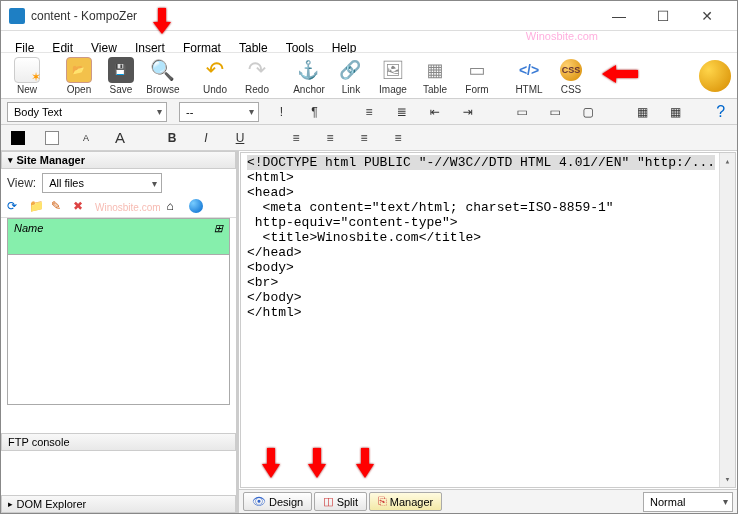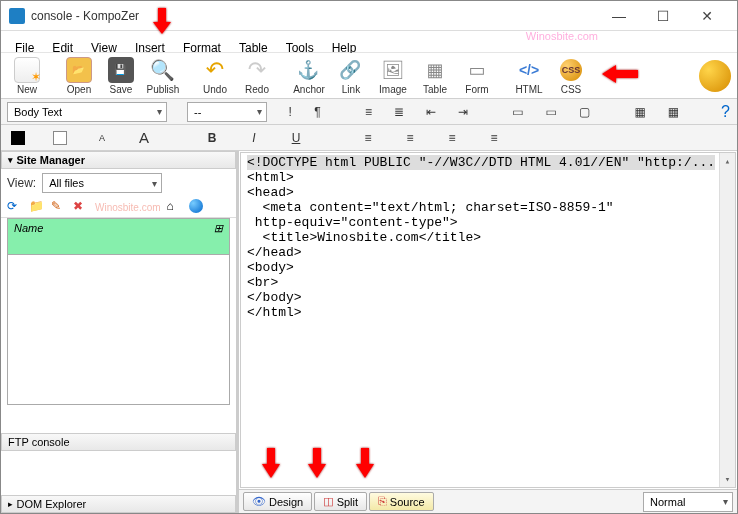--- a/index.html
+++ b/index.html
@@ -11,21 +11,21 @@
 .winbtn { width: 44px; height: 28px; display: flex; align-items: center; justify-content: center; font-size: 14px; color: #444; }
 .watermark { position: absolute; right: 140px; top: 30px; color: #f3a; font-size: 11px; opacity: .4; z-index:99; }
 .menubar { height: 22px; display: flex; align-items: center; padding: 0 6px; gap: 2px; background: #fff; border-bottom: 1px solid #e5e5e5; }
 .menuitem { padding: 16px 8px; margin-top: 12px; }
 .menuitem u { text-decoration: underline; }
 .toolbar { height: 46px; display: flex; align-items: center; padding: 2px 6px; gap: 2px; background: #fff; border-bottom: 1px solid #d0d0d0; position: relative; }
 .tbtn { width: 40px; display: flex; flex-direction: column; align-items: center; gap: 1px; font-size: 10px; color: #333; }
 .tbtn .ticon { width: 26px; height: 26px; display: flex; align-items: center; justify-content: center; border-radius: 4px; }
 .sep { width: 8px; }
 .globe { margin-left: auto; width: 32px; height: 32px; border-radius: 50%; background: radial-gradient(circle at 30% 30%, #ffd54a, #d68b00); }
-.formatbar { display: flex; align-items: center; gap: 20px; padding: 2px 6px; background: #f4f4f4; border-bottom: 1px solid #d0d0d0; height: 26px; }
+.formatbar { display: flex; align-items: center; gap: 12px; padding: 2px 6px; background: #f4f4f4; border-bottom: 1px solid #d0d0d0; height: 26px; }
 .combo { background: #fff; border: 1px solid #aaa; height: 20px; padding: 0 18px 0 6px; font-size: 11px; min-width: 90px; display: inline-flex; align-items: center; position: relative; }
 .combo::after { content: "▾"; position: absolute; right: 4px; color: #555; font-size: 10px; }
 .fbtn { width: 22px; height: 20px; display: flex; align-items: center; justify-content: center; border: 1px solid transparent; font-size: 12px; color: #333; }
 .body { display: flex; height: calc(514px - 30px - 22px - 46px - 26px - 26px - 2px); }
 .left { width: 238px; border-right: 3px solid #ccc; display: flex; flex-direction: column; background: #fff; }
 .panelhead { background: linear-gradient(#f8f8f8,#e8e8e8); border: 1px solid #ccc; padding: 2px 6px; font-weight: bold; font-size: 11px; display: flex; align-items: center; gap: 4px; }
 .panelhead .tri { font-size: 9px; }
 .viewrow { display:flex; align-items:center; gap:6px; padding:4px 6px; }
 .viewrow .lbl { color:#333; }
 .sm-icons { display:flex; align-items:center; gap:6px; padding:2px 6px; border-bottom:1px solid #ddd; }
@@ -44,21 +44,21 @@
 .smallwm { color:#e76; opacity:.5; font-size:10px; }
 .scrollbar-v { position:absolute; right:0; top:0; bottom:0; width:16px; background:#f0f0f0; border-left:1px solid #ddd; }
 .scrollbar-v .up,.scrollbar-v .dn{height:16px;display:flex;align-items:center;justify-content:center;font-size:9px;color:#666;}
 .scrollbar-v .dn{position:absolute;bottom:0;width:100%;}
 </style>
 </head>
 <body>
 
 <div class="titlebar">
   <div class="icon"></div>
-  <div class="title">console - KompoZer</div>
+  <div class="title">content - KompoZer</div>
   <div class="winbtns">
     <div class="winbtn">—</div>
     <div class="winbtn">☐</div>
     <div class="winbtn">✕</div>
   </div>
 </div>
 <div class="watermark">Winosbite.com</div>
 
 <div class="menubar">
   <div class="menuitem"><u>F</u><span></span>ile</div>
@@ -88,21 +88,21 @@
   <div class="tbtn">
       <div class="ticon" style="background:#f3c14b;border:1px solid #c98;">📂</div>
       <span>Open</span>
     </div>
   <div class="tbtn">
       <div class="ticon" style="background:#555;color:#fff">💾</div>
       <span>Save</span>
     </div>
   <div class="tbtn">
       <div class="ticon" style="color:#888;font-size:20px">🔍</div>
-      <span>Publish</span>
+      <span>Browse</span>
     </div>
   <div class="sep"></div>
   <div class="tbtn">
       <div class="ticon" style="color:#e6a400;font-size:22px">↶</div>
       <span>Undo</span>
     </div>
   <div class="tbtn">
       <div class="ticon" style="color:#ccc;font-size:22px">↷</div>
       <span>Redo</span>
     </div>
@@ -254,18 +254,18 @@
       <div class="viewtab">
           <span style="color:#36c">👁</span>
           <span>Design</span>
         </div>
       <div class="viewtab">
           <span style="color:#c33">◫</span>
           <span>Split</span>
         </div>
       <div class="viewtab active">
           <span style="color:#c33">⎘</span>
-          <span>Source</span>
+          <span>Manager</span>
         </div>
       <div class="combo normalsel" style="min-width:90px">Normal</div>
     </div>
   </div>
 </div>
 
 </body></html>

